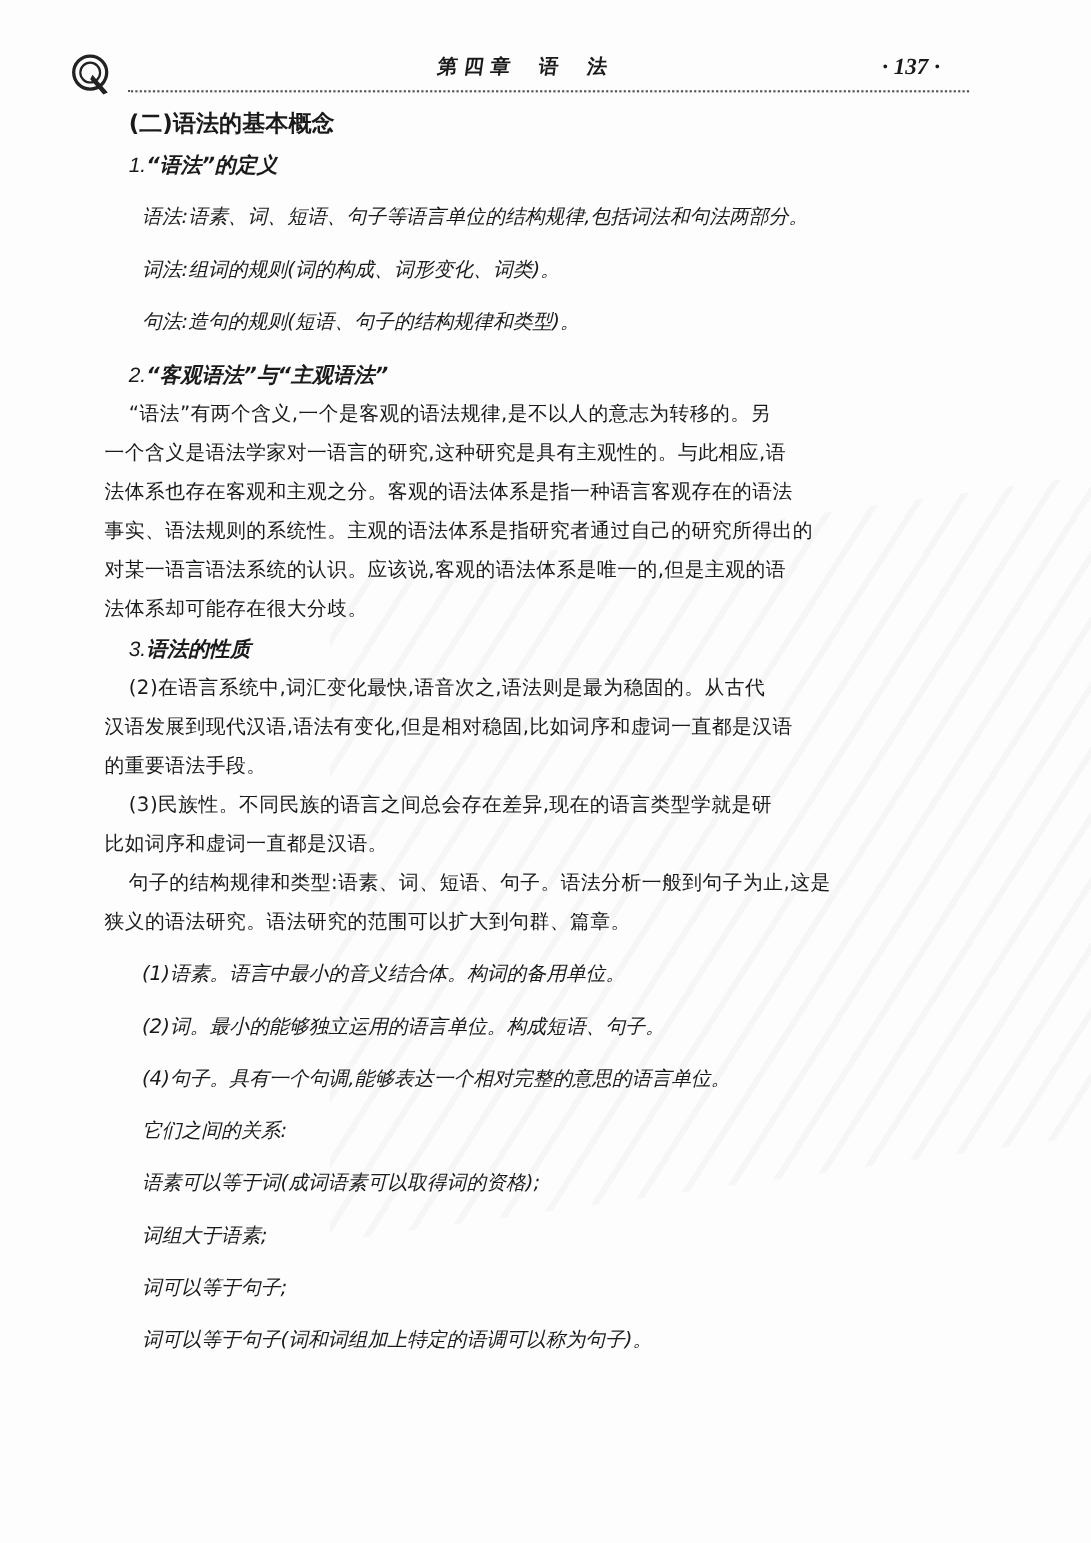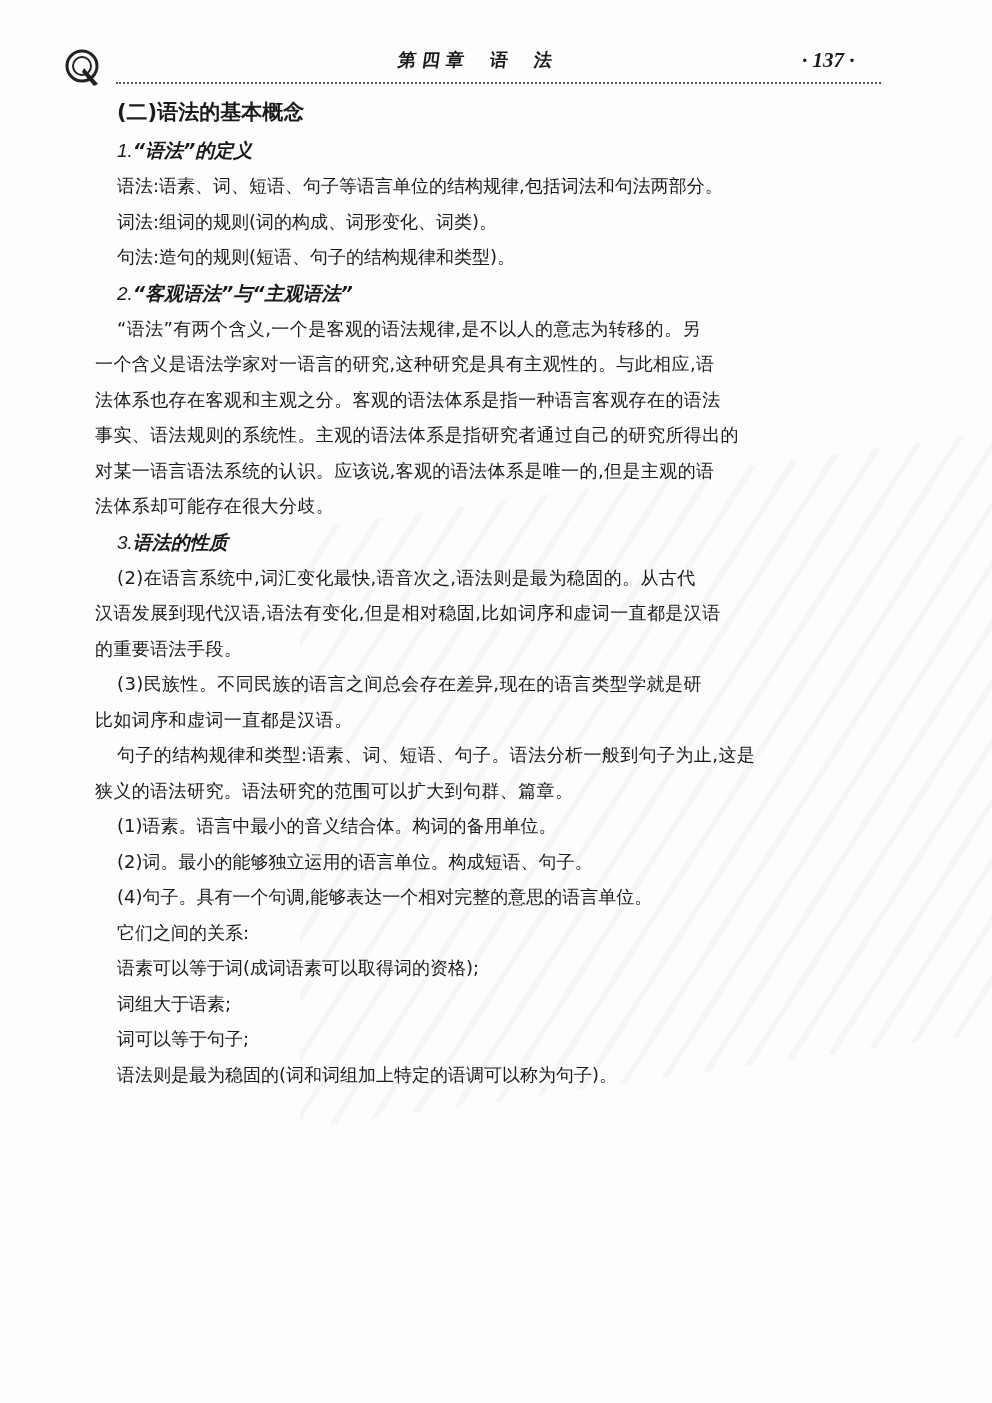--- a/index.html
+++ b/index.html
@@ -11,21 +11,21 @@
   .header { position:absolute; left:60px; top:38px; width:820px; height:50px; }
   .logo { position:absolute; left:4px; top:10px; width:40px; height:40px; }
   .chapter { position:absolute; left:338px; top:10px; font-family:"DejaVu Serif", serif; font-weight:bold; font-size:18px; letter-spacing:6px; transform:skewX(-8deg); }
   .chapter span { display:inline-block; margin-right:20px; }
   .pagenum { position:absolute; left:742px; top:10px; font-family:"Liberation Serif", serif; font-style:italic; font-weight:bold; font-size:21px; }
   .rule { position:absolute; left:56px; top:44px; width:765px; border-top:2px dotted #555; }
   .content { position:absolute; left:117px; top:92px; width:770px; }
   .h2 { font-size:21px; font-weight:bold; margin:0; height:40px; line-height:40px; }
   .h3 { font-size:19px; font-weight:bold; margin:0; height:36px; line-height:36px;font-style:italic; }
   .h3 .num { font-weight:normal; font-family:"Liberation Sans", sans-serif; }
-  .p { font-size:18px; line-height:35.5px; margin:0; }
+  .p { font-size:18px; line-height:35.5px; margin:12px;font-style:italic; }
   .para { font-size:18px; line-height:35.5px; margin:0 0 0 -22px; text-indent:0; width:790px; text-align:justify; letter-spacing:0.4px; }
   .para .first { padding-left:22px; }
 </style>
 </head>
 <body>
 
 <div class="watermark"></div>
 
 <div class="header">
   <svg class="logo" viewBox="0 0 40 40">
@@ -73,14 +73,14 @@
     <div class="first">句子的结构规律和类型:语素、词、短语、句子。语法分析一般到句子为止,这是</div>
     <div>狭义的语法研究。语法研究的范围可以扩大到句群、篇章。</div>
   </div>
   <p class="p">(1)语素。语言中最小的音义结合体。构词的备用单位。</p>
   <p class="p">(2)词。最小的能够独立运用的语言单位。构成短语、句子。</p>
   <p class="p">(4)句子。具有一个句调,能够表达一个相对完整的意思的语言单位。</p>
   <p class="p">它们之间的关系:</p>
   <p class="p">语素可以等于词(成词语素可以取得词的资格);</p>
   <p class="p">词组大于语素;</p>
   <p class="p">词可以等于句子;</p>
-  <p class="p">语法则是最为稳固的(词和词组加上特定的语调可以称为句子)。</p>
+  <p class="p">词可以等于句子(词和词组加上特定的语调可以称为句子)。</p>
 </div>
 
 </body></html>

